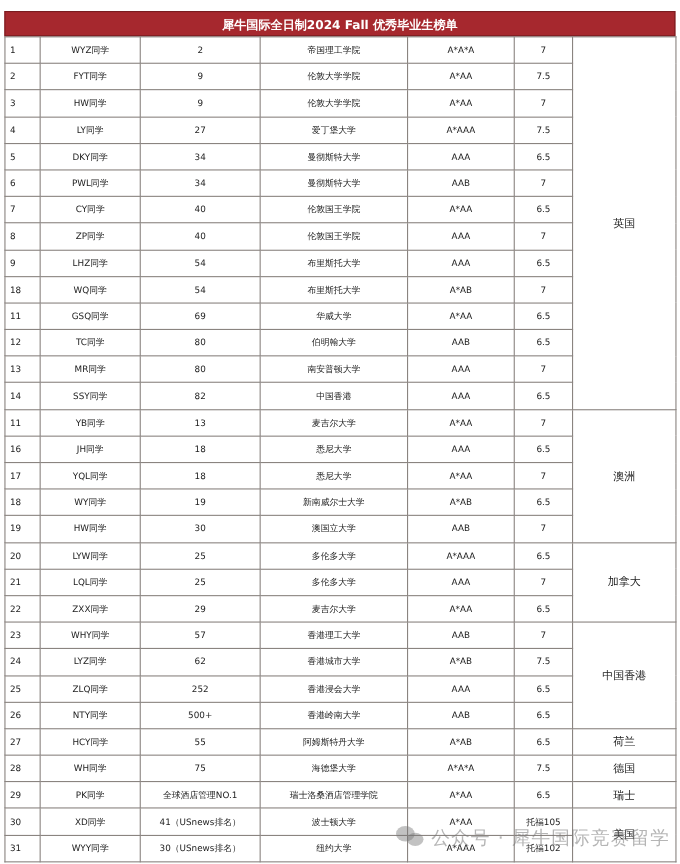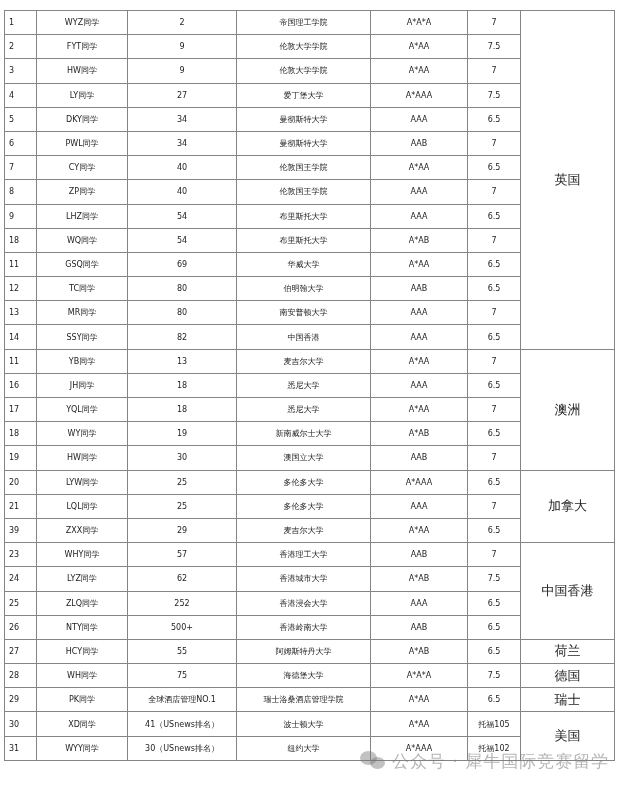--- a/index.html
+++ b/index.html
@@ -11,36 +11,37 @@
       font-size: 11px; font-weight: bold; text-align: center; line-height: 23px;
       border: 1px solid #7a1c20; box-sizing: border-box;
     }
     table { border-collapse: collapse; width: 610px; table-layout: fixed; }
     td {
       border: 1px solid #8a8480; height: 23.2px; padding: 0;
       font-size: 8px; color: #222; text-align: center; vertical-align: middle;
       white-space: nowrap; overflow: hidden;
     }
     td.idx { text-align: left; padding-left: 4px; }
-    td.region { font-size: 13px; }
+    td.region { font-size: 10px; }
     col.c1 { width: 32px; } col.c2 { width: 91px; } col.c3 { width: 109px; }
     col.c4 { width: 134px; } col.c5 { width: 97px; } col.c6 { width: 53px; } col.c7 { width: 94px; }
     .watermark {
       position: absolute; left: 360px; top: 748px; height: 26px;
       color: rgba(120,120,120,0.55); font-size: 17px; letter-spacing: 1px;
       display: flex; align-items: center; gap: 6px; pointer-events: none; text-align: right;
     }
     .wm-icon { width: 26px; height: 20px; position: relative; }
     .wm-icon .b1 { position: absolute; left: 0; top: 0; width: 17px; height: 14px; border-radius: 50%; background: rgba(120,120,120,0.45); }
     .wm-icon .b2 { position: absolute; left: 10px; top: 6px; width: 15px; height: 12px; border-radius: 50%; background: rgba(120,120,120,0.45); }
   </style>
 </head>
 <body>
 
 <div class="sheet">
+  <div class="title-bar">犀牛国际全日制2024 Fall 优秀毕业生榜单</div>
   <table>
     <colgroup>
       <col class="c1">
         <col class="c2">
         <col class="c3">
         <col class="c4">
         <col class="c5">
         <col class="c6">
         <col class="c7">
     </colgroup>
@@ -210,21 +211,21 @@
         </tr>
         <tr>
           <td class="idx">21</td>
           <td>LQL同学</td>
           <td>25</td>
           <td>多伦多大学</td>
           <td>AAA</td>
           <td>7</td>
         </tr>
         <tr>
-          <td class="idx">39</td>
+          <td class="idx">22</td>
           <td>ZXX同学</td>
           <td>29</td>
           <td>麦吉尔大学</td>
           <td>A*AA</td>
           <td>6.5</td>
         </tr>
         <tr>
           <td class="idx">23</td>
           <td>WHY同学</td>
           <td>57</td>

